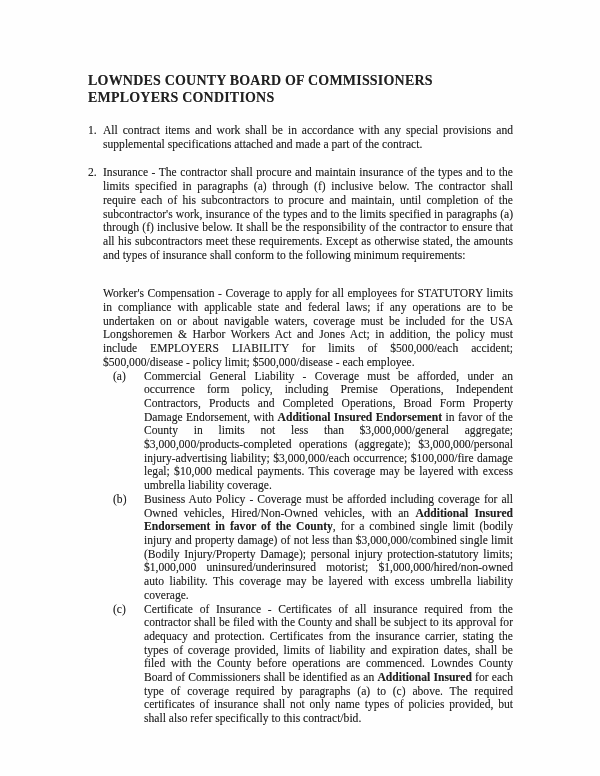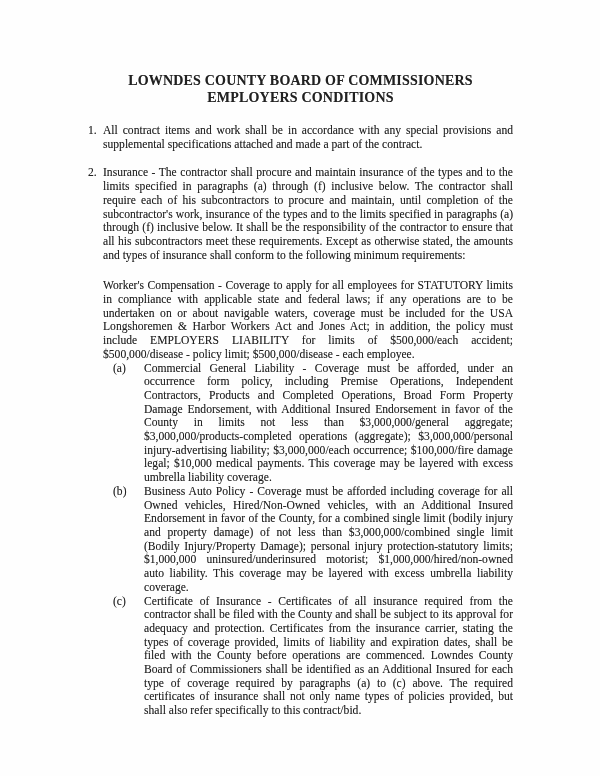--- a/index.html
+++ b/index.html
@@ -15,50 +15,49 @@
     position: relative;
     width: 600px;
     height: 776px;
     background: #fefefe;
     padding: 72px 87px 0 88px;
     font-size: 11.6px;
     line-height: 13.7px;
     text-shadow: 0 0 0.5px rgba(35,35,35,0.35);
   }
   .doc-title {
-    text-align: center;
     font-weight: bold;
     font-size: 14px;
     line-height: 17px;
     letter-spacing: 0.2px;
     margin-bottom: 18px;
   }
   .para { text-align: justify; }
   .item {
     position: relative;
     padding-left: 15px;
     margin-top: 15px;
   }
   .item:first-child { margin-top: 0; }
   .item > .num {
     position: absolute;
     left: 0;
     top: 0;
   }
-  .wc { margin-top: 17px; }
+  .wc { margin-top: 25px; }
   .sub {
     position: relative;
     padding-left: 41px;
   }
   .sub > .lbl {
     position: absolute;
     left: 10px;
     top: 0;
   }
-  .rich b, .rich .b { font-weight: normal; }
+  .rich b, .rich .b { font-weight: bold; }
   .rich .u { }
 </style>
 </head>
 <body>
 
 <div class="page">
 
   <header class="doc-title">
     <div>LOWNDES COUNTY BOARD OF COMMISSIONERS</div>
     <div>EMPLOYERS CONDITIONS</div>

